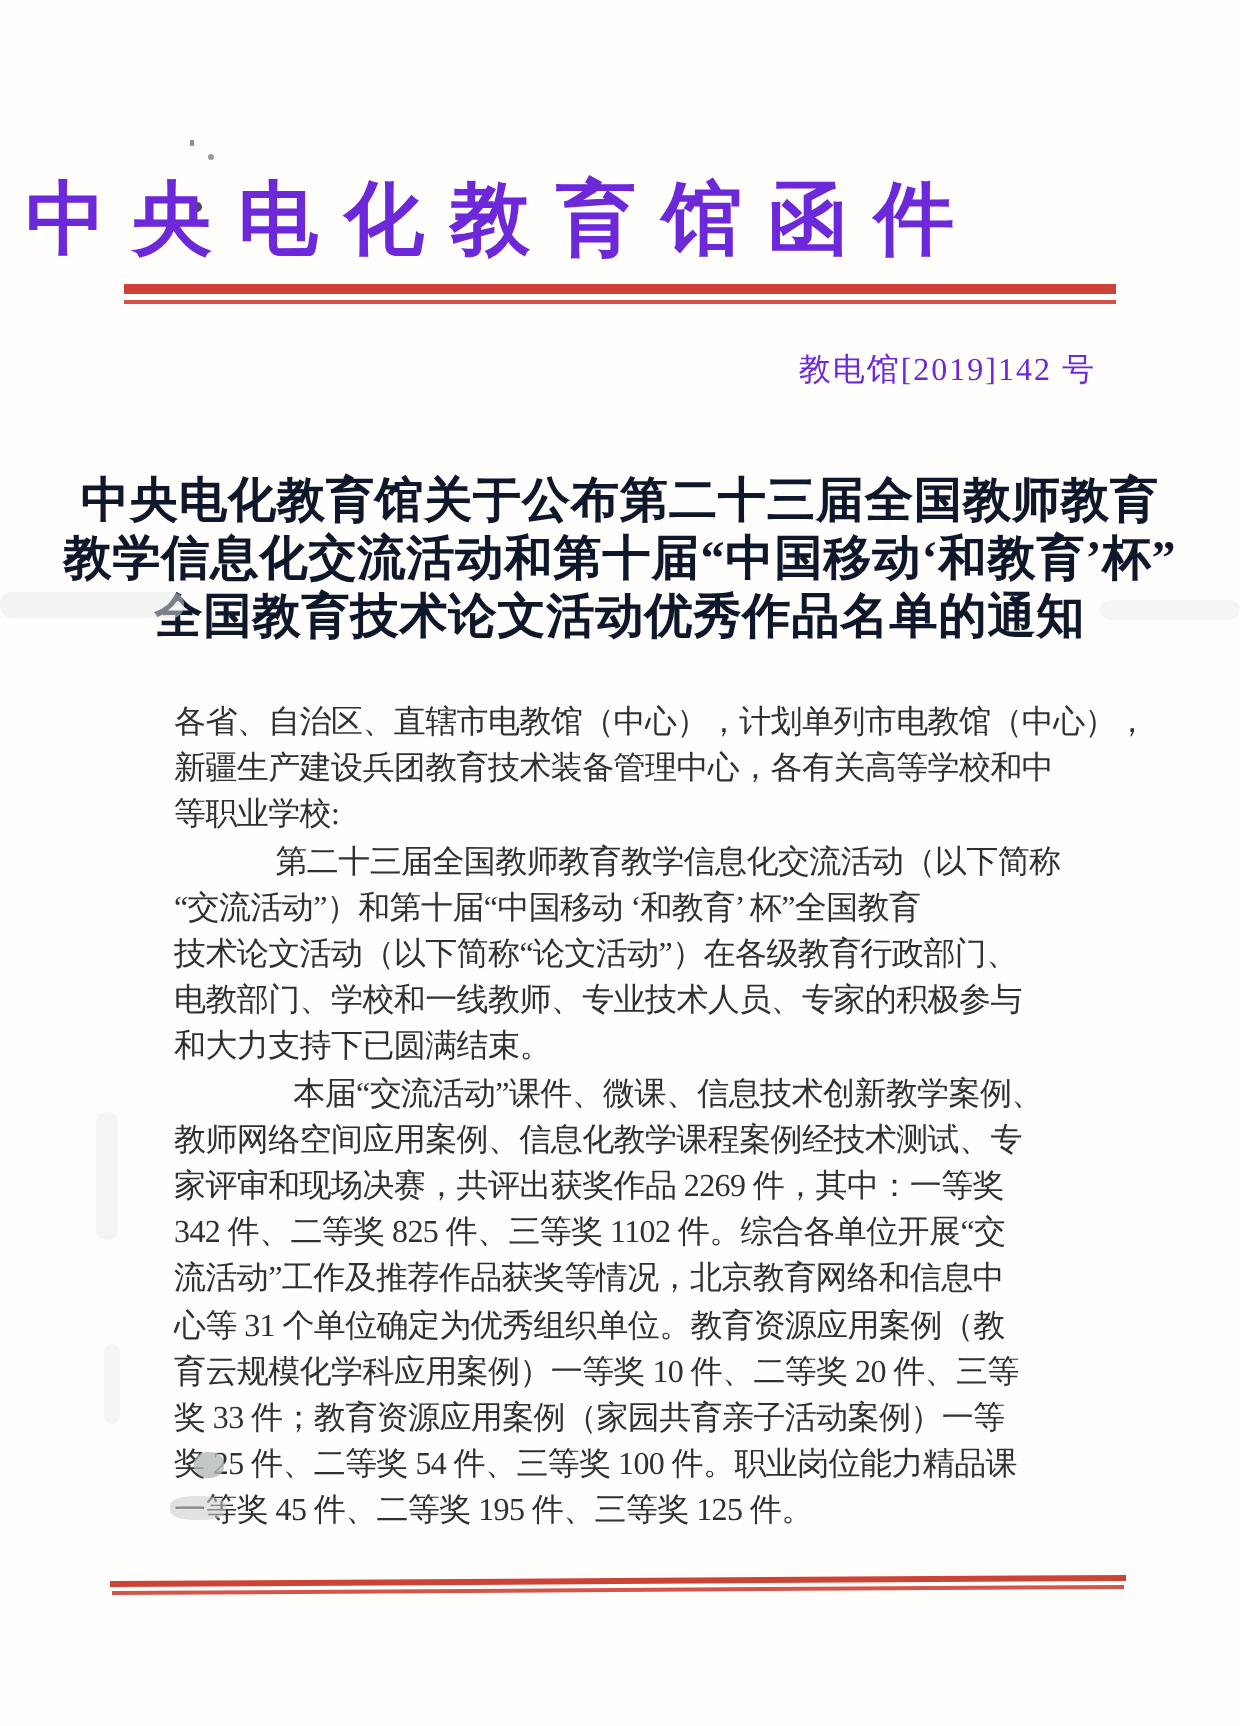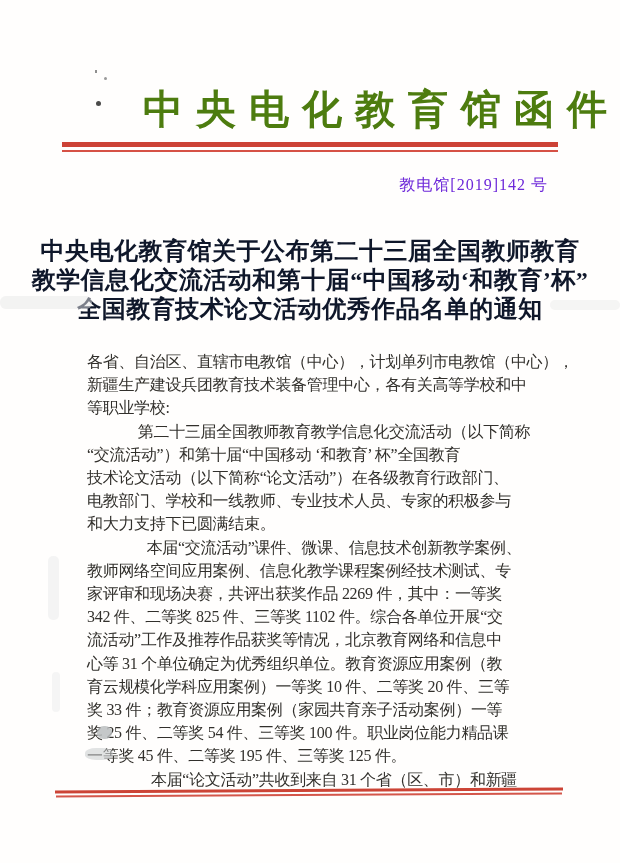--- a/index.html
+++ b/index.html
@@ -6,23 +6,23 @@
   body{
     width:620px;height:863px;
     background:#fdfdfc;
     font-family:"Liberation Serif","DejaVu Serif",serif;
     position:relative;overflow:hidden;
   }
   .page{position:absolute;inset:0;background:#fffefd;}
   
   .letterhead{
     position:absolute;top:82px;left:0;width:620px;
-    text-align:right;
+    text-align:left;
     font-size:40px;font-weight:bold;
-    color:#4d7c0f;
+    color:#6d28d9;
     letter-spacing:13px;padding-left:13px;box-sizing:border-box;
     white-space:nowrap;
   }
   .sep-top-thick{position:absolute;top:142px;left:62px;width:496px;height:4.5px;background:#cc4236;}
   .sep-top-thin{position:absolute;top:150px;left:62px;width:496px;height:2px;background:#d65145;}
   .doc-number{
     position:absolute;top:175px;right:72px;
     font-size:16px;color:#6d28d9;letter-spacing:1px;white-space:nowrap;
   }
   .doc-title{
@@ -89,21 +89,20 @@
     <div class="bl ind">本届“交流活动”课件、微课、信息技术创新教学案例、</div>
     <div class="bl">教师网络空间应用案例、信息化教学课程案例经技术测试、专</div>
     <div class="bl">家评审和现场决赛，共评出获奖作品 2269 件，其中：一等奖</div>
     <div class="bl">342 件、二等奖 825 件、三等奖 1102 件。综合各单位开展“交</div>
     <div class="bl">流活动”工作及推荐作品获奖等情况，北京教育网络和信息中</div>
     <div class="bl">心等 31 个单位确定为优秀组织单位。教育资源应用案例（教</div>
     <div class="bl">育云规模化学科应用案例）一等奖 10 件、二等奖 20 件、三等</div>
     <div class="bl">奖 33 件；教育资源应用案例（家园共育亲子活动案例）一等</div>
     <div class="bl">奖 25 件、二等奖 54 件、三等奖 100 件。职业岗位能力精品课</div>
     <div class="bl">一等奖 45 件、二等奖 195 件、三等奖 125 件。</div>
-    <div class="bl ind">本届“论文活动”共收到来自 31 个省（区、市）和新疆</div>
   </div>
 
   <div class="smudge-25"></div>
   <div class="smudge-line18"></div>
 
   <div class="sep-bottom-1"></div>
   <div class="sep-bottom-2"></div>
 
 </div>
 

